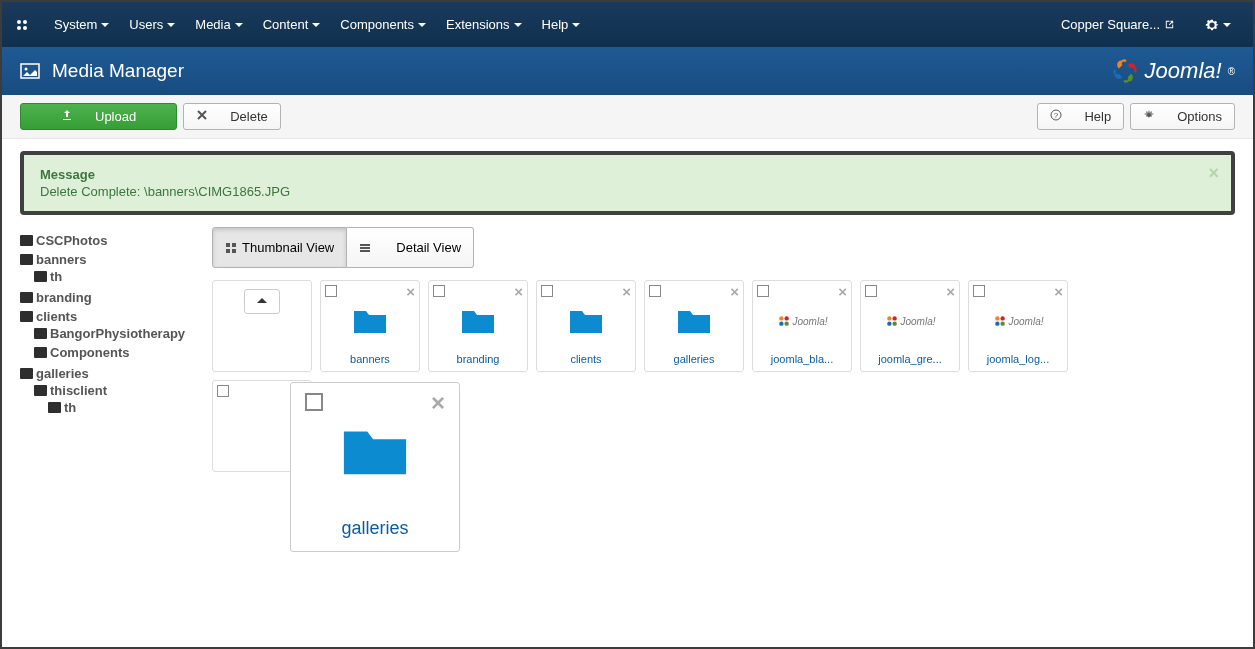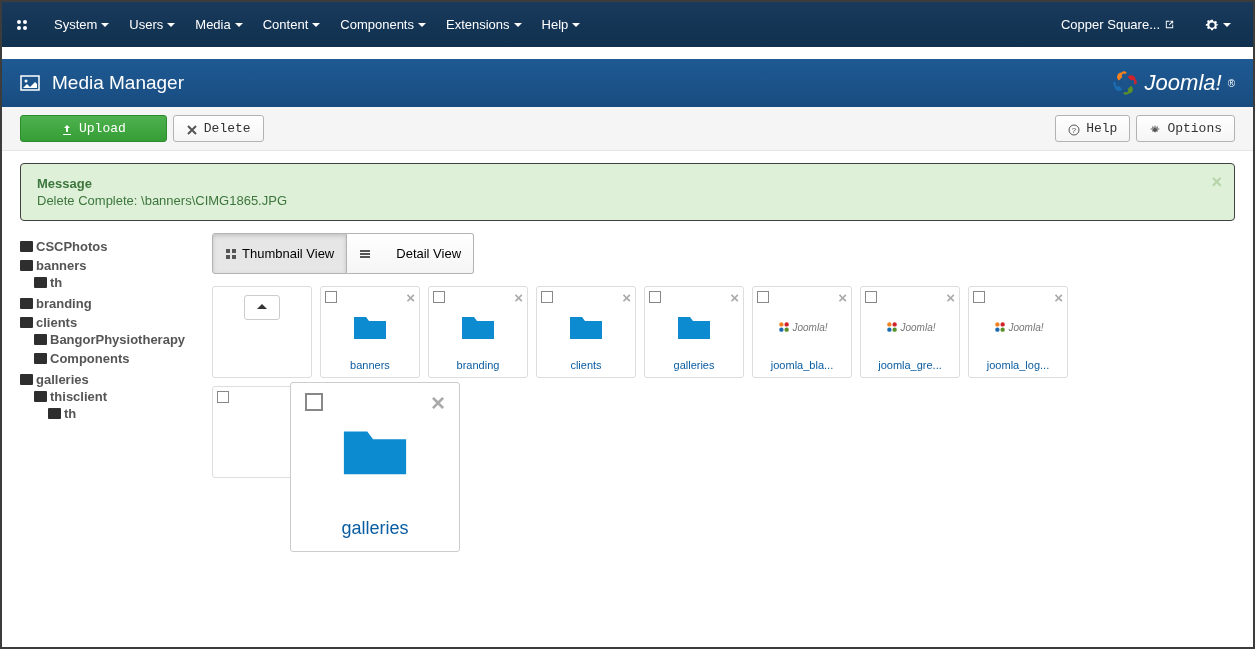--- a/index.html
+++ b/index.html
@@ -8,38 +8,38 @@
 
 .menubar { background: linear-gradient(to bottom, #1a3a5c 0%, #10304f 100%); height: 45px; display: flex; align-items: center; padding: 0 12px; color: #fff; font-size: 13px; }
 .menubar-left { display: flex; align-items: center; gap: 0; }
 .menubar-right { margin-left: auto; display: flex; gap: 10px; }
 .joomla-icon { width: 16px; height: 16px; margin-right: 14px; display: inline-flex; }
 .menu-item { padding: 5px 10px; cursor: pointer; display: flex; align-items: center; gap: 4px; }
 .caret-down { width: 0; height: 0; border-left: 4px solid transparent; border-right: 4px solid transparent; border-top: 4px solid #fff; display: inline-block; }
 .ext-icon { width: 11px; height: 11px; }
 
 
-.titlebar { background: linear-gradient(to bottom, #1f5a94 0%, #184c7f 100%); height: 48px; display: flex; align-items: center; padding: 0 18px; color: #fff; margin-top: 12px; }
+.titlebar { background: linear-gradient(to bottom, #1f5a94 0%, #184c7f 100%); height: 48px; display: flex; align-items: center; padding: 0 18px; color: #fff; }
 .title-icon { width: 20px; height: 20px; margin-right: 12px; }
 .title-text { font-size: 19px; font-weight: 400; }
 .joomla-logo { margin-left: auto; display: flex; align-items: center; gap: 6px; }
 .joomla-logo-text { font-size: 22px; font-weight: 300; color: #fff; font-style: italic; }
 
 
 .toolbar { background: #f5f5f5; border-bottom: 1px solid #e5e5e5; padding: 8px 18px; display: flex; align-items: center; gap: 6px; }
 .toolbar-right { margin-left: auto; display: flex; gap: 6px; }
-.btn { border: 1px solid #b3b3b3; background: linear-gradient(to bottom, #fff 0%, #f5f5f5 100%); padding: 5px 12px; border-radius: 3px; cursor: pointer; font-size: 13px; color: #333; display: inline-flex; align-items: flex-end; gap: 6px; font-family: Liberation Mono, monospace; }
+.btn { border: 1px solid #b3b3b3; background: linear-gradient(to bottom, #fff 0%, #f5f5f5 100%); padding: 5px 12px; border-radius: 3px; cursor: pointer; font-size: 13px; color: #333; display: inline-flex; align-items: flex-start; gap: 22px; }
 .btn-success { background: linear-gradient(to bottom, #4eb24e 0%, #369e36 100%); border-color: #2d8a2d; color: #fff; padding: 5px 40px; }
 .btn-icon { width: 12px; height: 12px; }
 
 
 .content { padding: 12px 18px; display: flex; flex-direction: column; gap: 0; }
 
 
-.alert { background: #dff0d8; border: 1px solid #404040; color: #3c763d; padding: 12px 16px; border-radius: 4px; position: relative; margin-bottom: 12px; }
+.alert { background: #dff0d8; border: 4px solid #404040; color: #3c763d; padding: 12px 16px; border-radius: 4px; position: relative; margin-bottom: 12px; }
 .alert-title { font-weight: bold; margin-bottom: 2px; color: #3c763d; }
 .alert-close { position: absolute; top: 8px; right: 12px; color: #b5d4a9; font-size: 18px; cursor: pointer; font-weight: bold; }
 
 
 .body { display: flex; gap: 12px; align-items: flex-start; }
 
 .tree { width: 180px; flex-shrink: 0; padding-top: 4px; }
 .tree ul { list-style: none; font-weight: bold; }
 .tree li { padding: 2px 0; color: #555; font-size: 13px; }
 .tree .t-node { display: flex; align-items: center; gap: 3px; cursor: pointer; }

